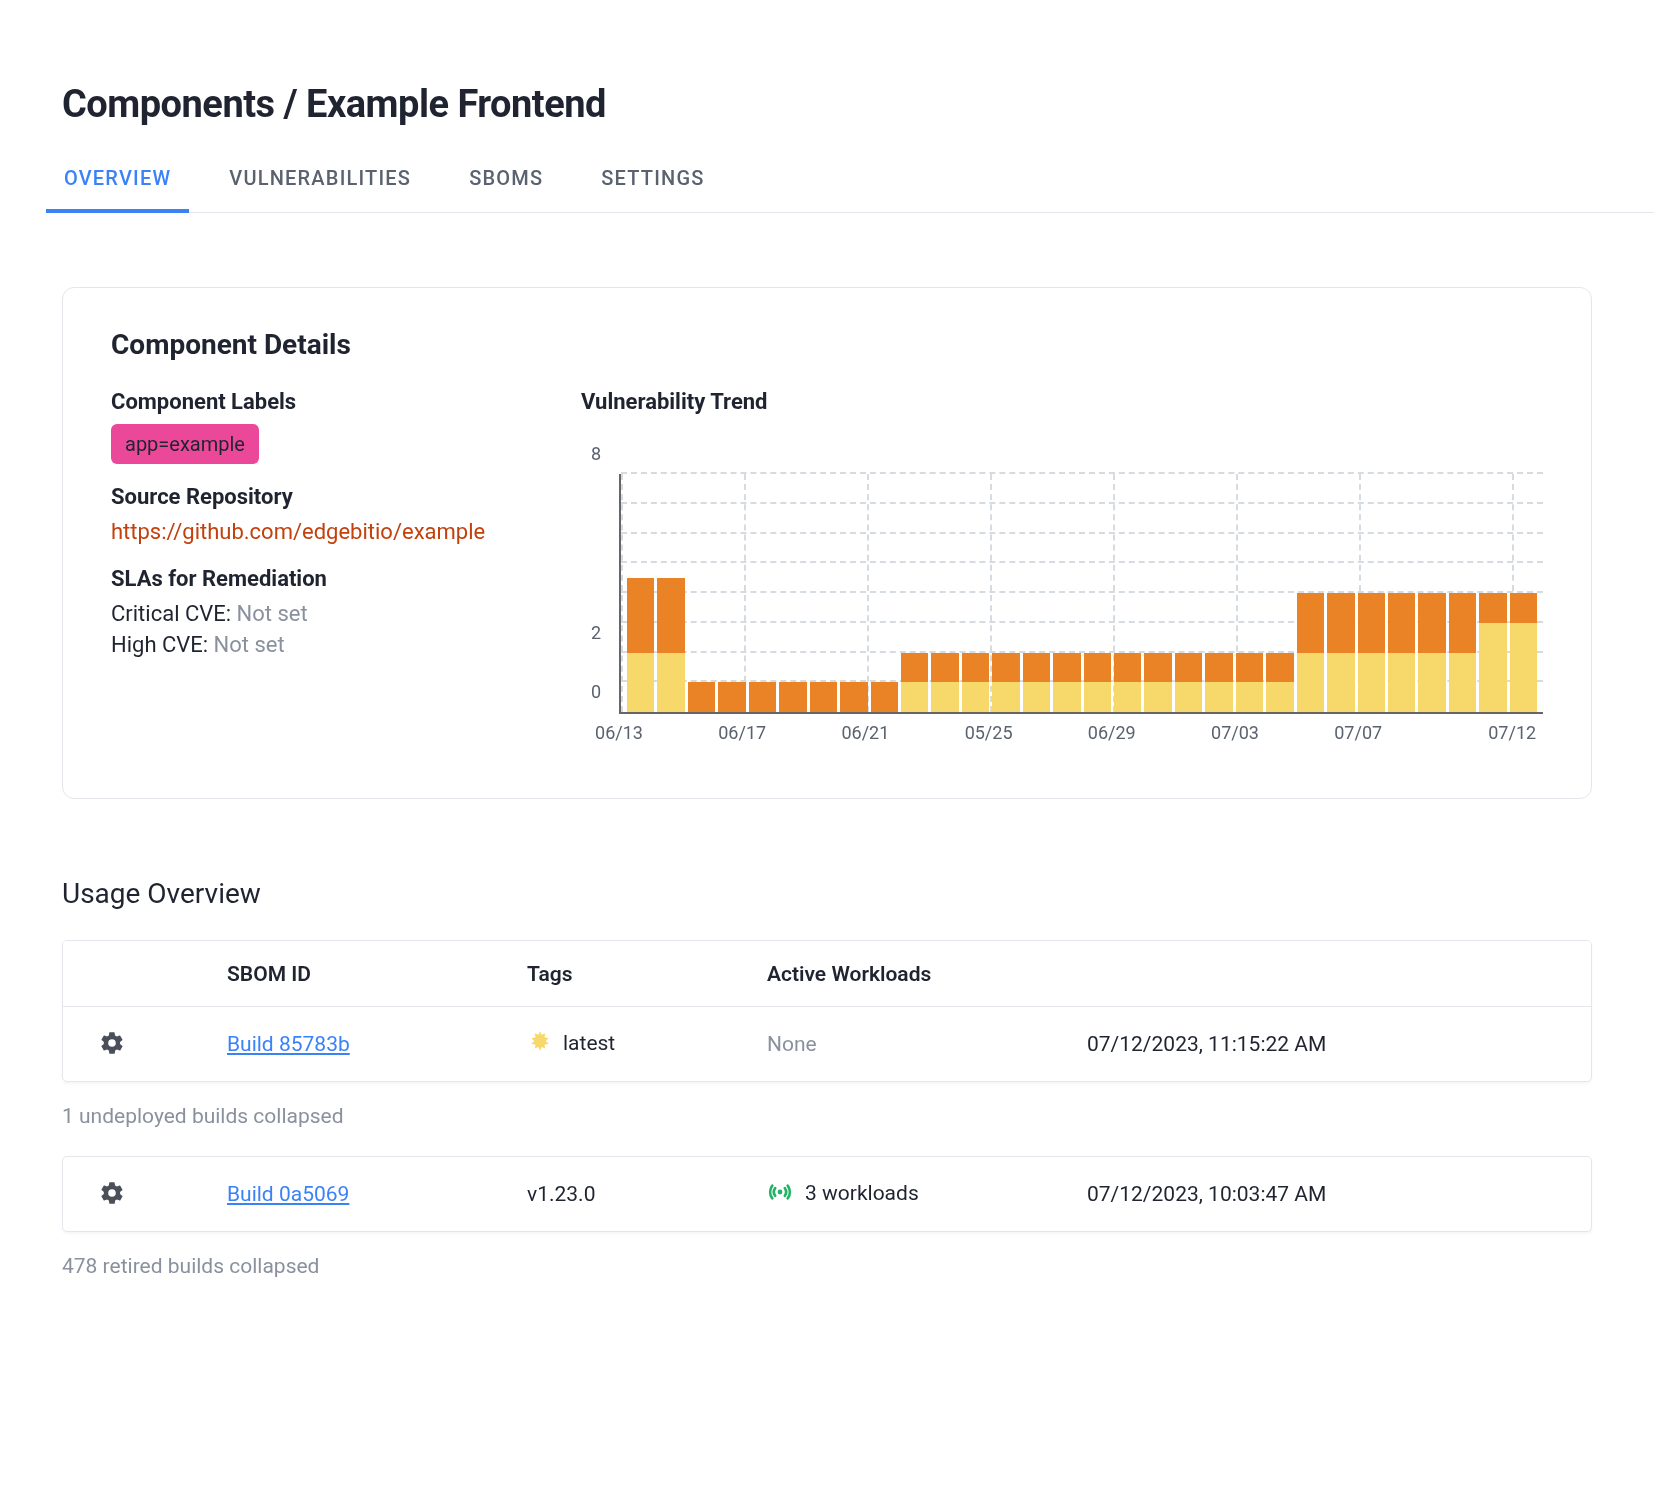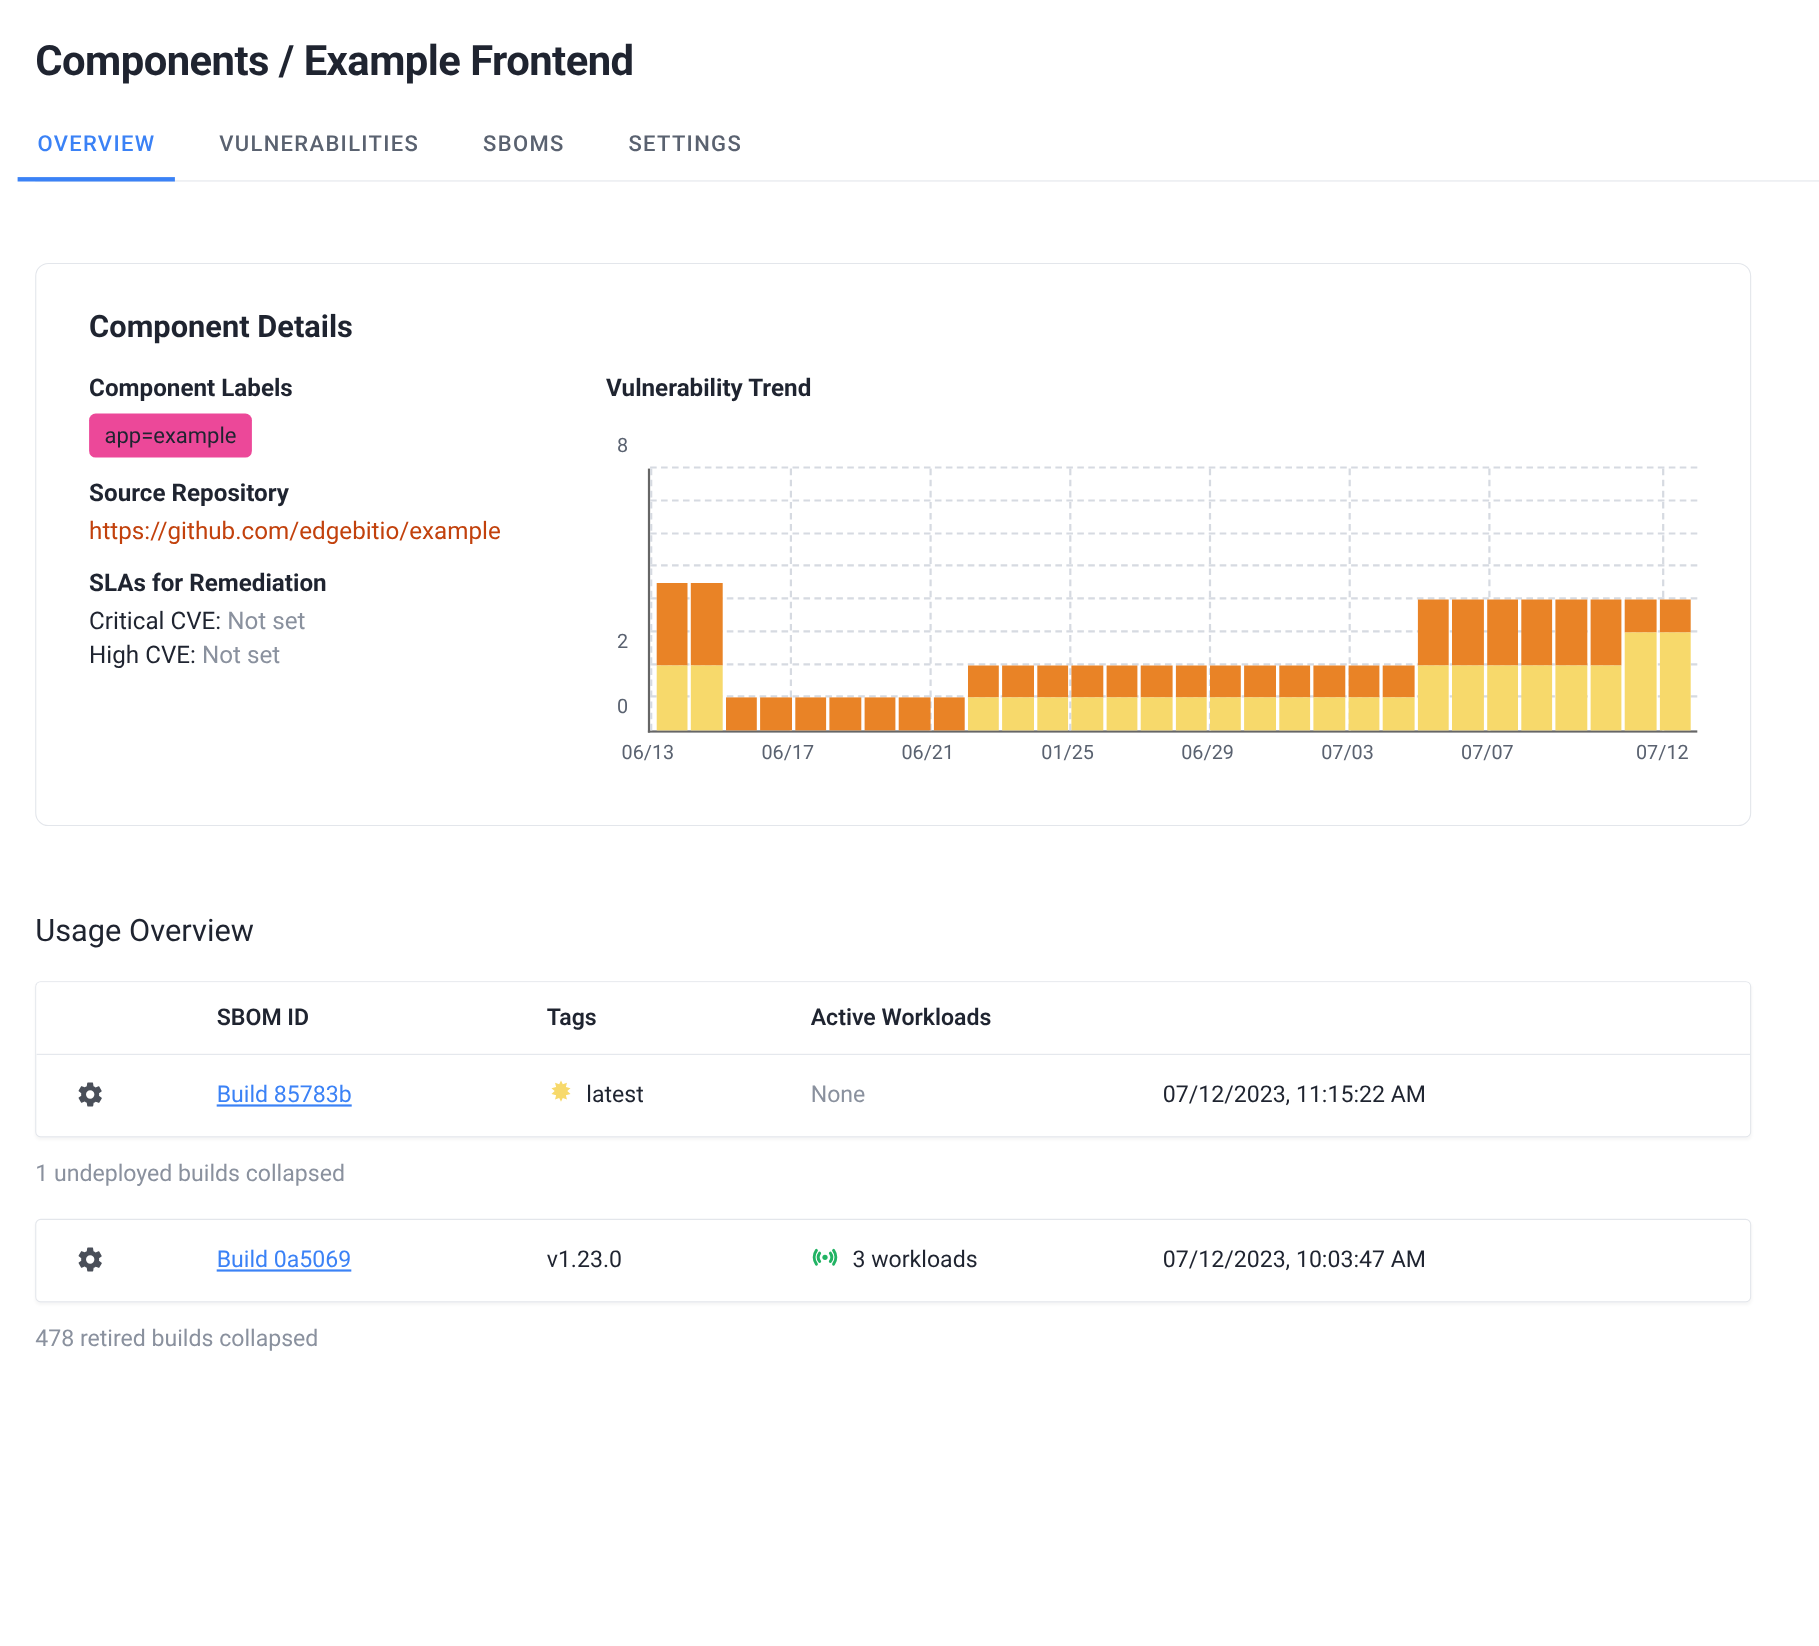--- a/index.html
+++ b/index.html
@@ -8,21 +8,22 @@
       padding: 0;
     }
     body {
       font-family: -apple-system, BlinkMacSystemFont, "Segoe UI", Roboto, sans-serif;
       background: #ffffff;
       color: #1a1a1a;
       padding: 0;
     }
     .page {
       width: 1654px;
-      padding: 34px 62px 60px 32px;
+      padding: 34px 62px 60px 62px;
+      margin-top: 48px;
     }
     h1.page-title {
       font-size: 38px;
       font-weight: 700;
       color: #1f2430;
       letter-spacing: -0.5px;
       margin-bottom: 30px;
     }
     .tabs {
       display: flex;
@@ -415,21 +416,21 @@
                 <div class="bar-col">
                   <div class="bar-seg-top" style="height: 12.5%;"></div>
                   <div class="bar-seg-bot" style="height: 37.5%;"></div>
                 </div>
               </div>
             </div>
           <div class="chart-x-labels" id="chart-xlabels">
               <div class="x-label" style="left: 0%;">06/13</div>
               <div class="x-label" style="left: 13.3333%;">06/17</div>
               <div class="x-label" style="left: 26.6667%;">06/21</div>
-              <div class="x-label" style="left: 40%;">01/25</div>
+              <div class="x-label" style="left: 40%;">05/25</div>
               <div class="x-label" style="left: 53.3333%;">06/29</div>
               <div class="x-label" style="left: 66.6667%;">07/03</div>
               <div class="x-label" style="left: 80%;">07/07</div>
               <div class="x-label" style="left: 96.6667%;">07/12</div>
             </div>
         </div>
       </div>
     </div>
   </div>
 

